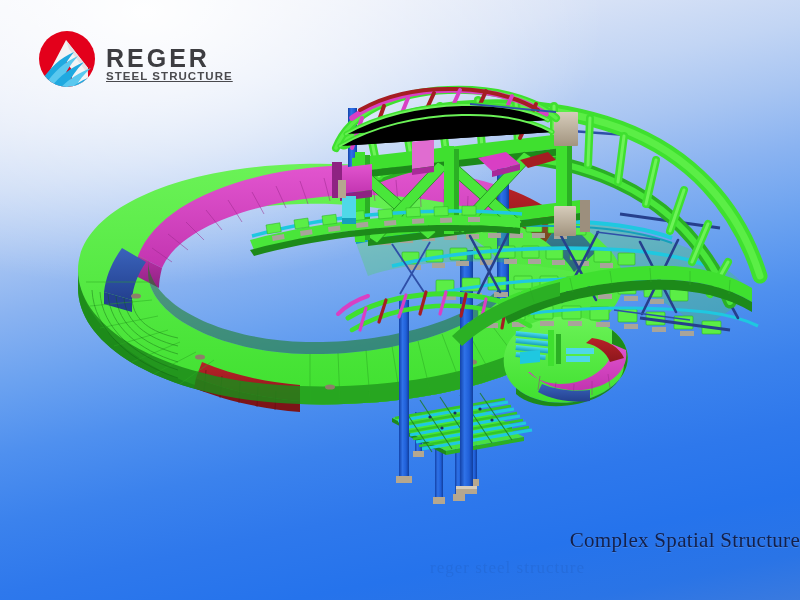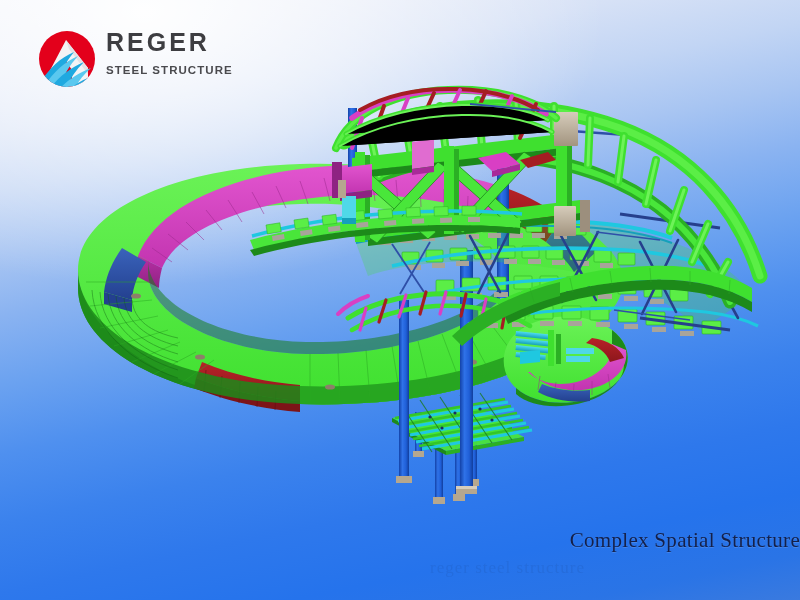--- a/index.html
+++ b/index.html
@@ -23,30 +23,30 @@
         #4f90ef 59%,
         #3b82ed 68%,
         #2e78ec 77%,
         #2573ec 86%,
         #2a74e6 94%,
         #3a7adf 100%);
   }
   
   #logo{position:absolute;left:36px;top:26px;width:210px;height:70px;}
   #logomark{position:absolute;left:0;top:2px;width:62px;height:62px;}
-  #logotext{position:absolute;left:70px;top:4px;}
+  #logotext{position:absolute;left:70px;top:20px;}
   .brand{
     font-family:"Liberation Sans",sans-serif;
     font-weight:bold;font-size:25px;letter-spacing:3.0px;
     color:#3d3d41;line-height:1;
   }
   .tagline{
     font-family:"Liberation Sans",sans-serif;
     font-weight:bold;font-size:11.5px;letter-spacing:1.05px;
-    color:#4a4a4e;line-height:1;margin-top:10px;
+    color:#4a4a4e;line-height:1;margin-top:0;text-decoration:underline;
   }
   
   #caption{
     position:absolute;left:0;top:528px;width:800px;text-align:right;
     font-family:"Liberation Serif",serif;
     font-size:21px;color:#14204a;letter-spacing:.3px;
     text-shadow:0 1px 0 rgba(255,255,255,.13);
   }
   #watermark{
     position:absolute;left:430px;top:558px;width:330px;height:26px;

